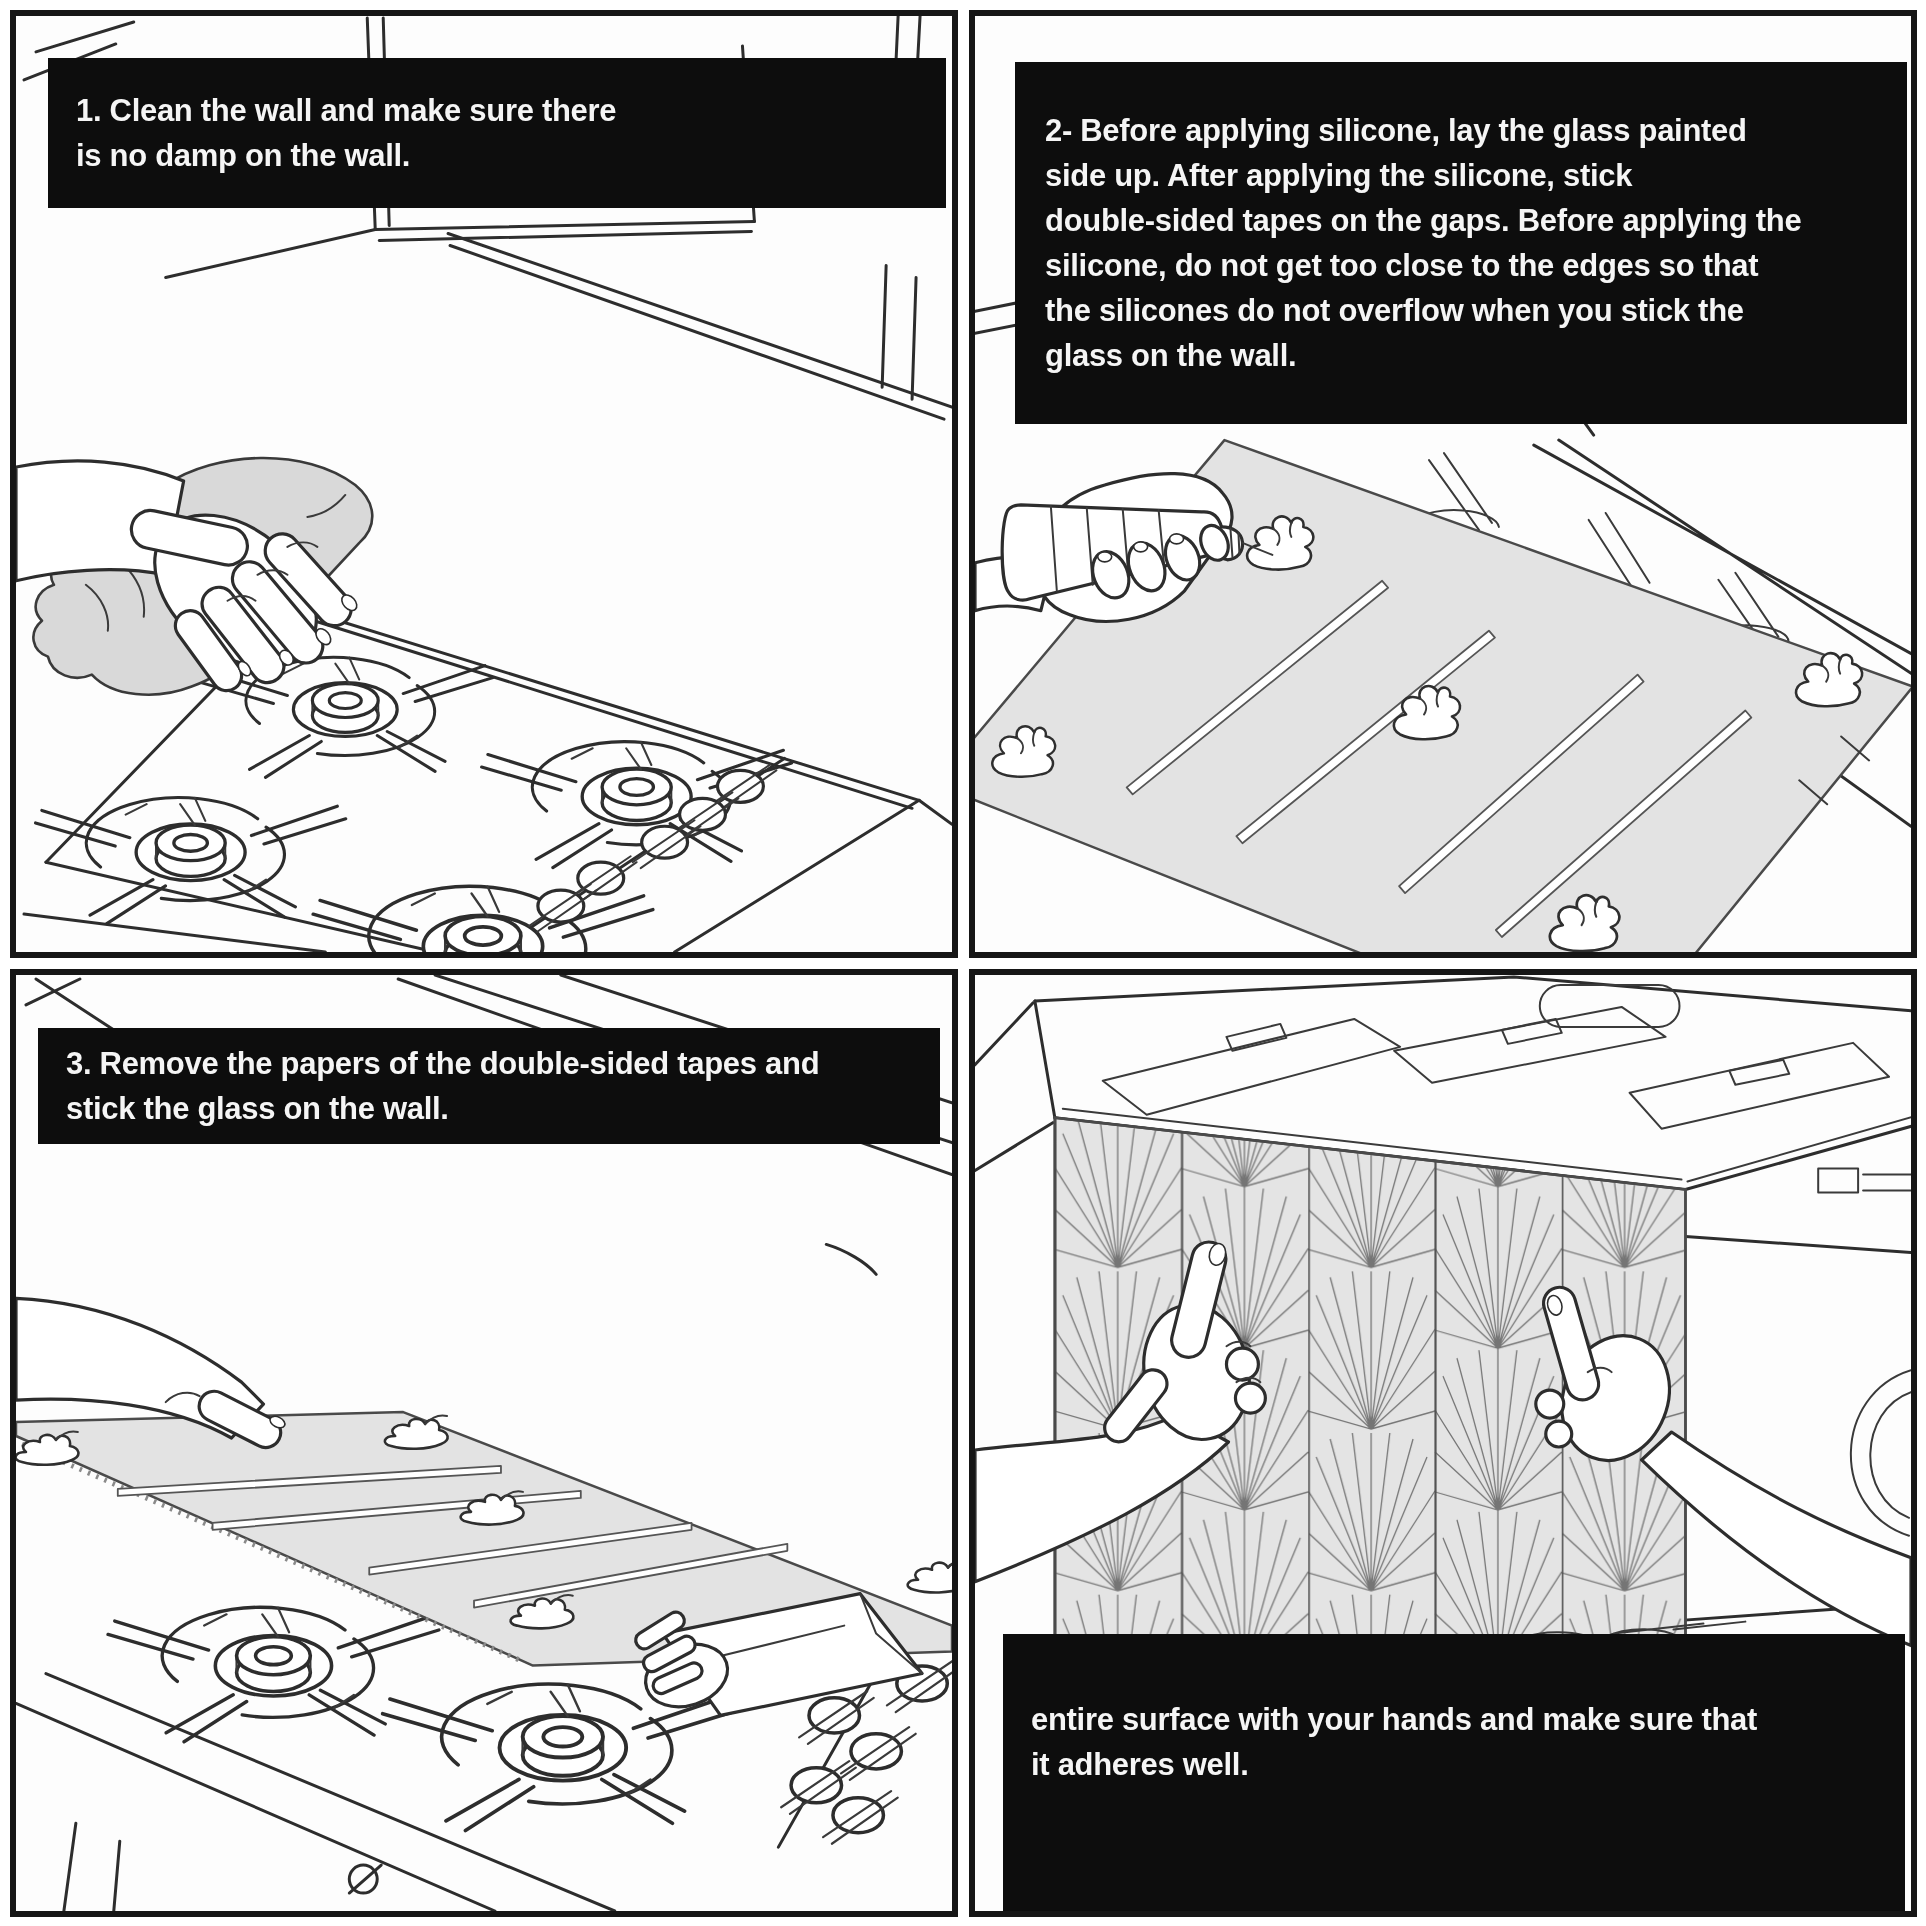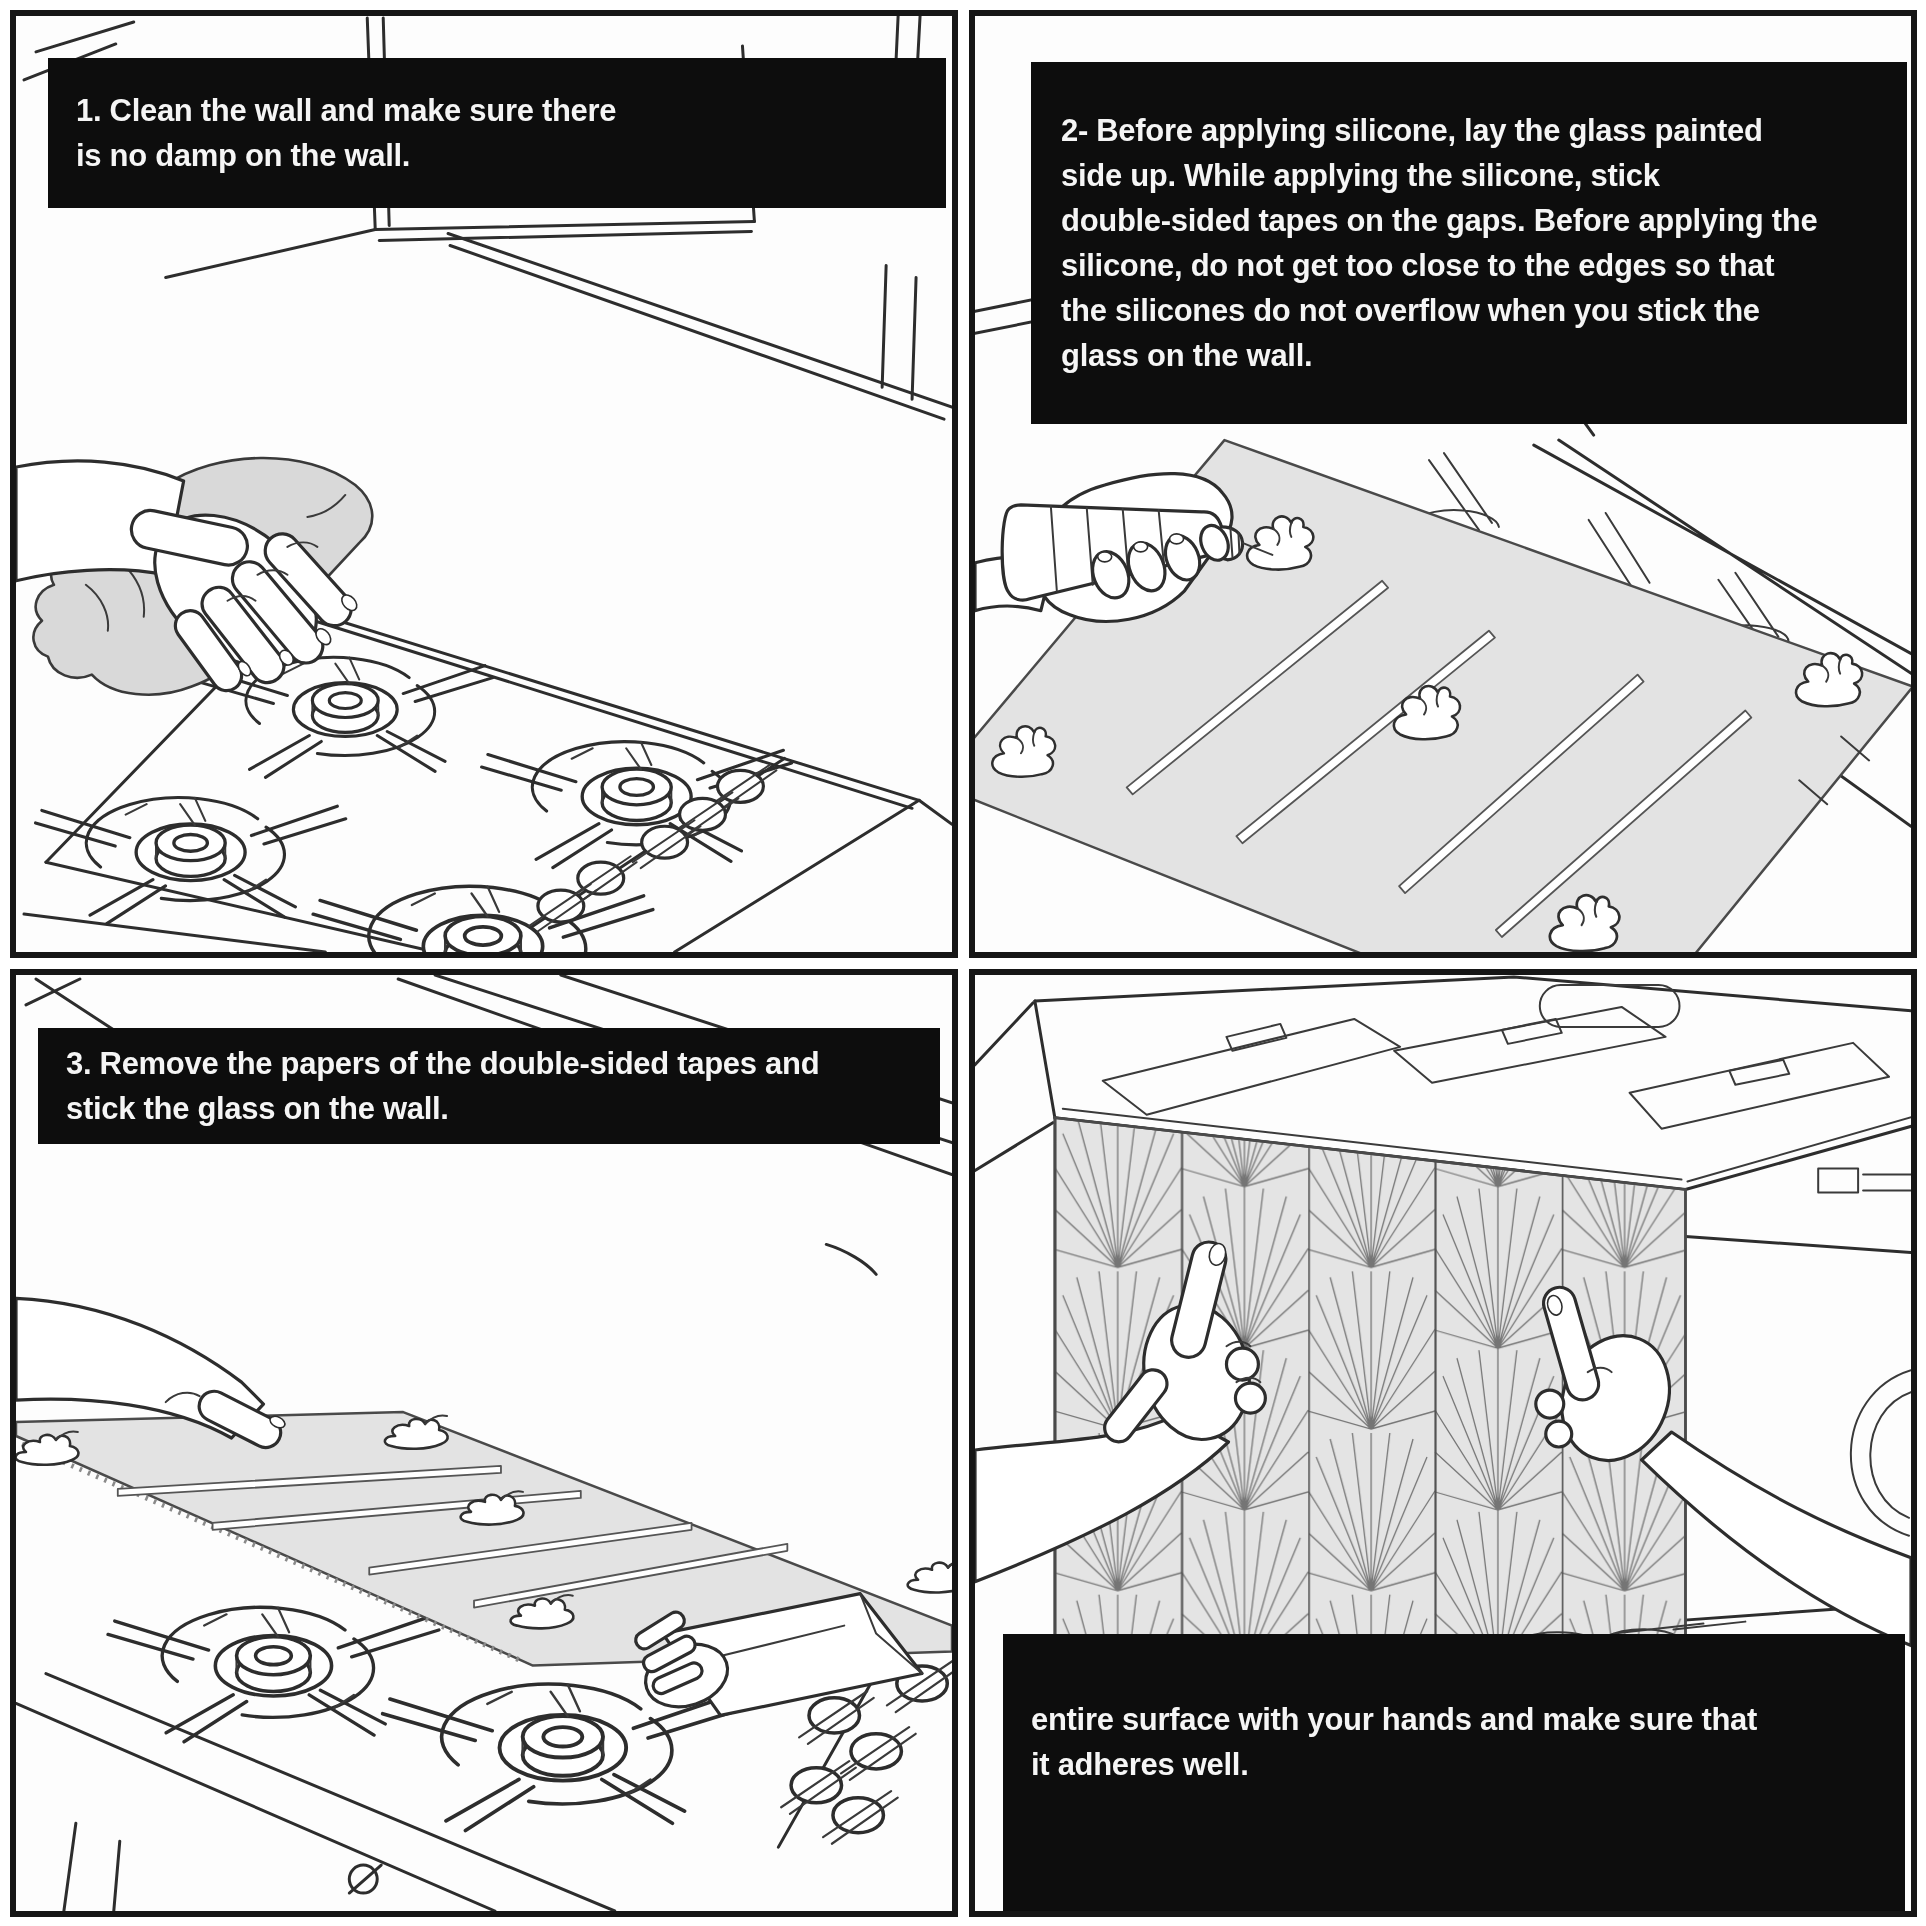--- a/index.html
+++ b/index.html
@@ -14,21 +14,21 @@
     font-family:"Liberation Sans",sans-serif;
   }
   .panel{position:relative;border:6px solid var(--panel-border);background:var(--panel-bg);overflow:hidden;}
   svg.illus{position:absolute;inset:0;width:100%;height:100%;display:block;}
   .cap{
     position:absolute;background:var(--caption-bg);color:var(--caption-fg);
     font-weight:700;font-size:31px;line-height:45px;letter-spacing:-0.3px;z-index:3;
   }
   .cap-line{white-space:nowrap;}
   .cap1{top:42px;left:32px;right:6px;padding:30px 28px;}
-  .cap2{top:46px;left:40px;right:4px;padding:46px 30px;margin-left:16px;}
+  .cap2{top:46px;left:40px;right:4px;padding:46px 30px;}
   .cap3{top:53px;left:22px;right:12px;padding:13px 28px;}
   .cap4{top:659px;bottom:0;left:28px;right:6px;padding:63px 28px 40px;}
   
   .sk{stroke:var(--sketch);stroke-width:3;fill:none;stroke-linecap:round;stroke-linejoin:round;}
   .sk2{stroke:#3a3a3a;stroke-width:2;fill:none;stroke-linecap:round;stroke-linejoin:round;}
   .wh{fill:#fff;stroke:var(--sketch);stroke-width:3.2;stroke-linecap:round;stroke-linejoin:round;}
   .glass{fill:var(--glass-gray);stroke:#4a4a4a;stroke-width:2.5;stroke-linejoin:round;}
   .tape{fill:#fff;stroke:#555;stroke-width:1.8;stroke-linejoin:round;}
   .dollop{fill:#fff;stroke:#2f2f2f;stroke-width:2.6;stroke-linejoin:round;}
   .cloth{fill:var(--cloth-gray);stroke:#3a3a3a;stroke-width:2.6;stroke-linejoin:round;}
@@ -169,21 +169,21 @@
         <ellipse class="wh" cx="172" cy="552" rx="17" ry="25" transform="rotate(-22 172 552)"></ellipse>
         <ellipse class="wh" cx="208" cy="543" rx="16" ry="23" transform="rotate(-22 208 543)"></ellipse>
         <ellipse class="wh" cx="240" cy="528" rx="13" ry="18" transform="rotate(-22 240 528)"></ellipse>
         <ellipse class="nail" cx="130" cy="542" rx="7" ry="5"></ellipse>
         <ellipse class="nail" cx="166" cy="532" rx="7" ry="5"></ellipse>
         <ellipse class="nail" cx="202" cy="524" rx="7" ry="5"></ellipse>
       </g>
     </svg>
     <div class="cap cap2">
       <div class="cap-line">2- Before applying silicone, lay the glass painted</div>
-      <div class="cap-line">side up. While applying the silicone, stick</div>
+      <div class="cap-line">side up. After applying the silicone, stick</div>
       <div class="cap-line">double-sided tapes on the gaps. Before applying the</div>
       <div class="cap-line">silicone, do not get too close to the edges so that</div>
       <div class="cap-line">the silicones do not overflow when you stick the</div>
       <div class="cap-line">glass on the wall.</div>
     </div>
   </section>
 
   <section class="panel">
     <svg class="illus" viewBox="0 0 938 938">
 

